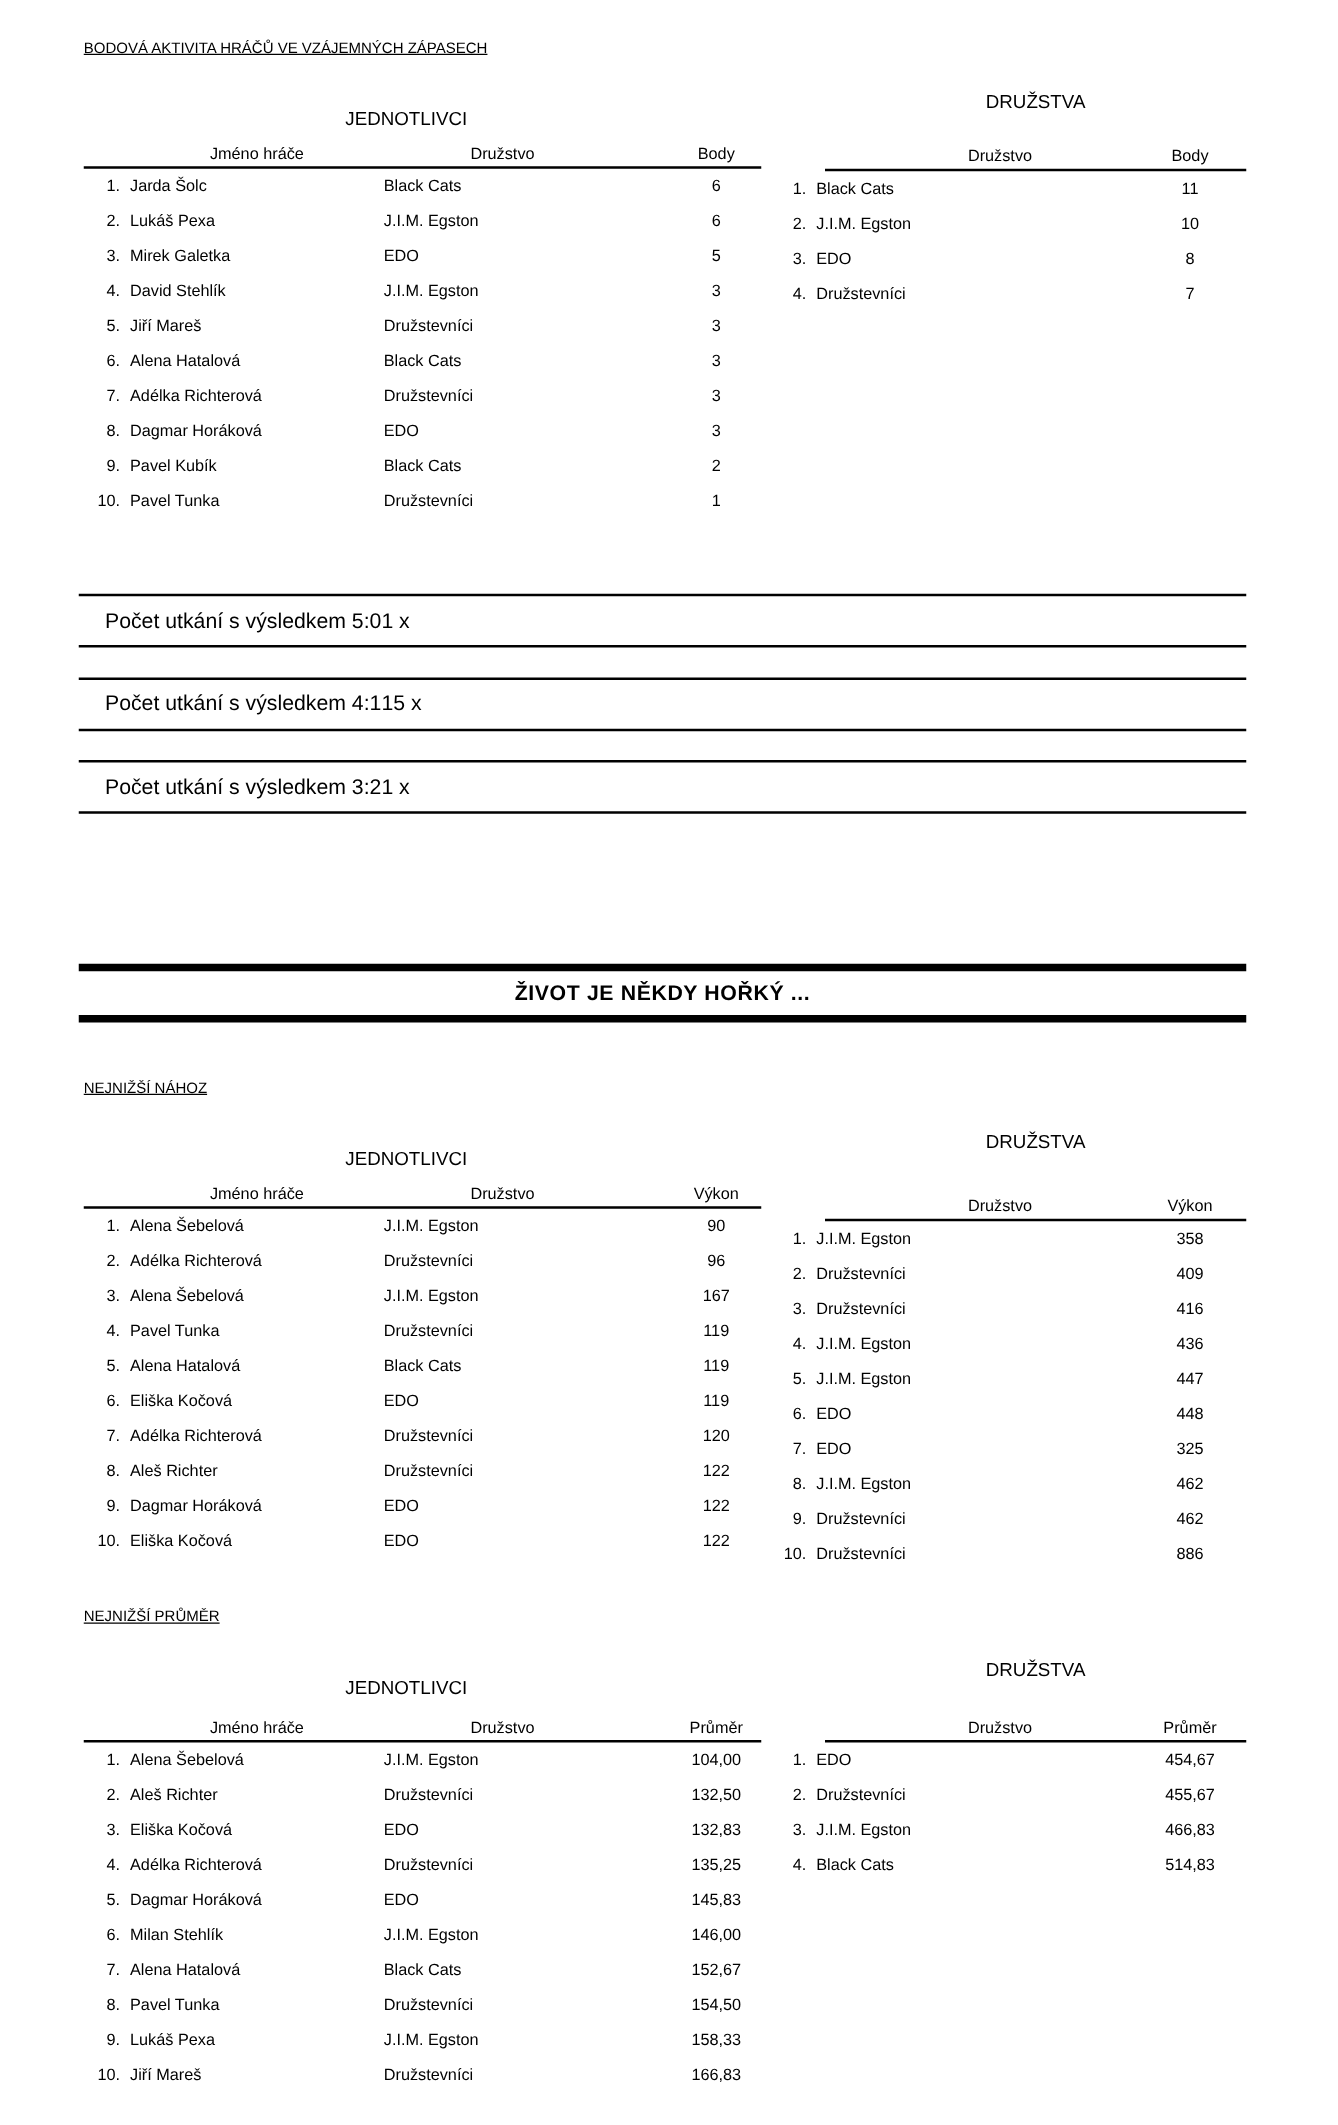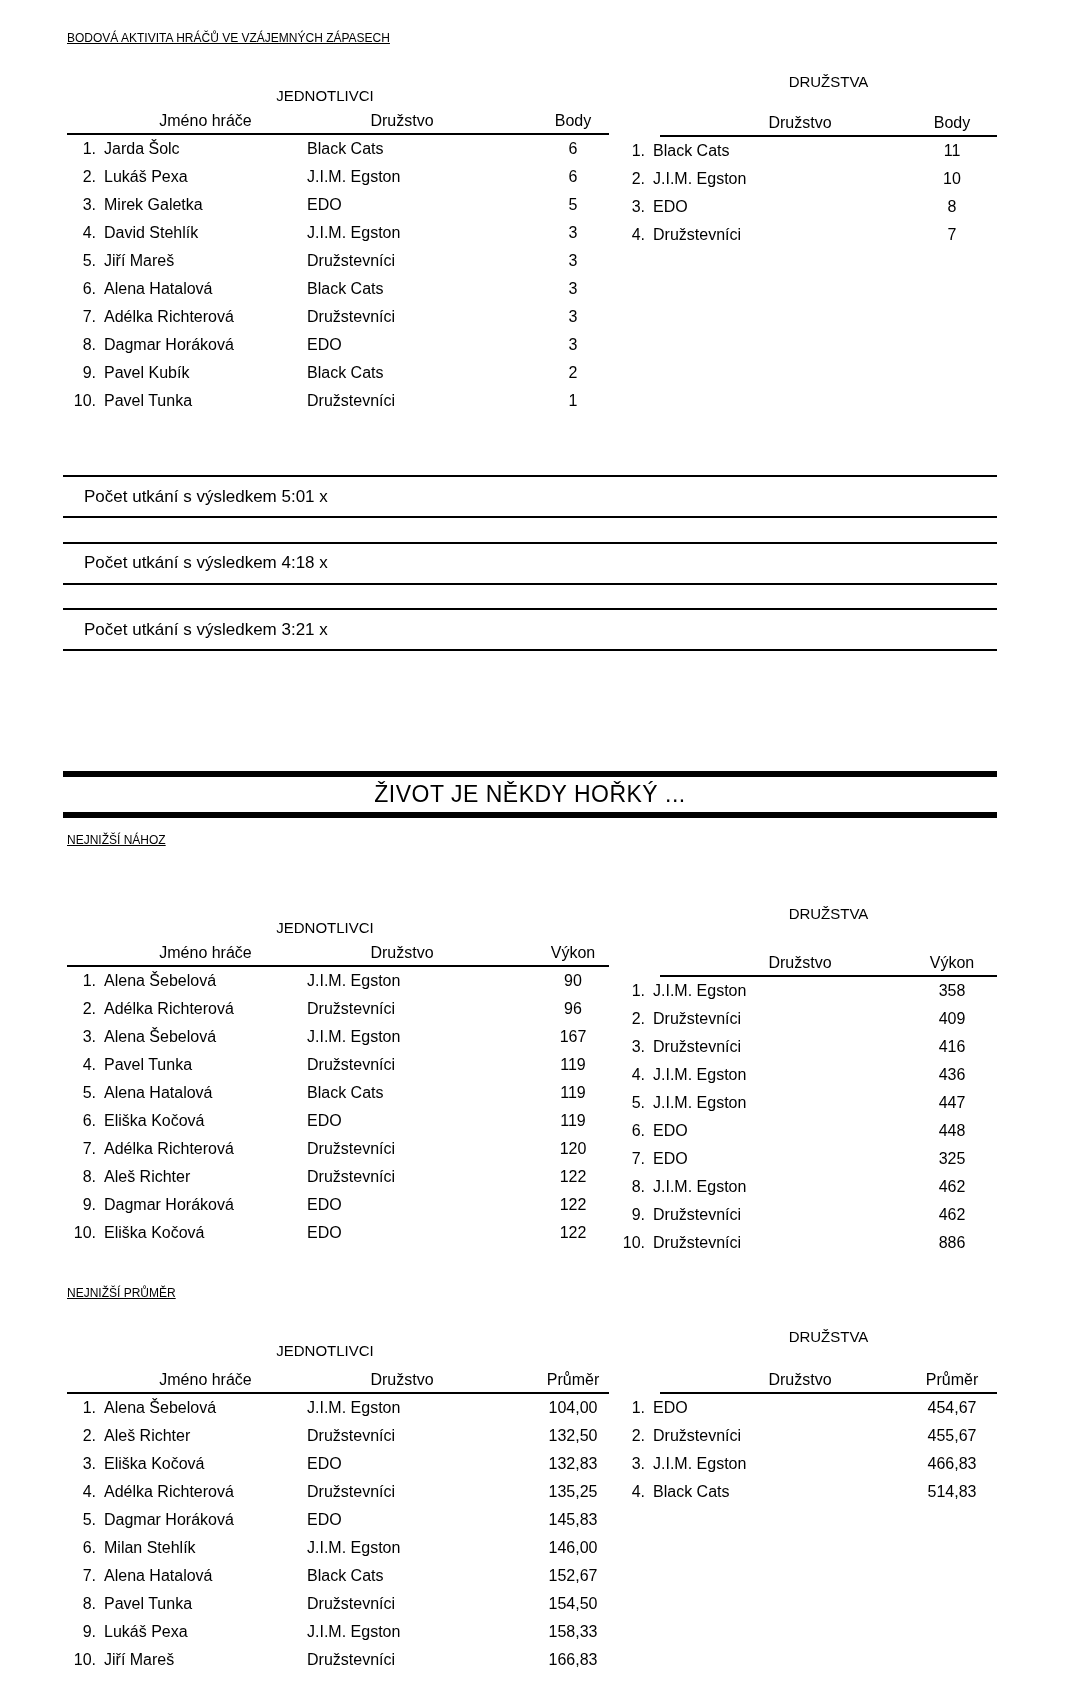--- a/index.html
+++ b/index.html
@@ -9,21 +9,21 @@
     font-family:"Liberation Sans",sans-serif;
   }
   .sec-head{
     position:absolute;left:67px;font-size:12px;
     text-decoration:underline;white-space:nowrap;
   }
   .sub{position:absolute;font-size:15px;text-align:center;white-space:nowrap;}
   .sub-left{left:63px;width:524px;margin-top:14px;}
   .sub-right{left:660px;width:337px;}
 
-  .tbl{position:absolute;font-size:16px;}
+  .tbl{position:absolute;font-size:13px;}
   .t-left{left:63px;width:546px;}
   .t-right{left:612px;width:385px;}
   .hdr{display:grid;height:22px;align-items:end;padding-bottom:3px;}
   .tbl .row{display:grid;height:28px;line-height:28px;}
   .t-left .hdr,.t-left .row{grid-template-columns:41px 203px 230px 72px;}
   .t-right .hdr,.t-right .row{grid-template-columns:41px 254px 90px;}
   .h-name,.h-team,.h-value{text-align:center;}
   .t-left .h-team{padding-right:40px;}
   .t-right .h-team{padding-left:40px;}
   .c-rank,.h-rank{text-align:right;padding-right:8px;}
@@ -35,21 +35,21 @@
   .banners{position:absolute;left:63px;top:475px;width:934px;}
   .banners .row{
     display:flex;align-items:center;
     height:39px;border-top:2px solid #000;border-bottom:2px solid #000;
     margin-bottom:23.5px;padding:0 21px;font-size:17px;box-sizing:content-box;
   }
   .thick-banner{
     position:absolute;left:63px;top:771px;width:934px;height:35px;
     border-top:6px solid #000;border-bottom:6px solid #000;
     display:flex;align-items:center;justify-content:center;
-    font-size:23px;font-weight:normal;letter-spacing:.5px;
+    font-size:17px;font-weight:bold;letter-spacing:.5px;
   }
 </style>
 </head>
 <body>
 
 <div class="sec-head" style="top:31px">BODOVÁ AKTIVITA HRÁČŮ VE VZÁJEMNÝCH ZÁPASECH</div>
 
 <div class="sub sub-left" style="top:73px">JEDNOTLIVCI</div>
 <div class="sub sub-right" style="top:73px">DRUŽSTVA</div>
 
@@ -156,31 +156,31 @@
     </div>
 </div>
 
 <div class="banners">
     <div class="row">
       <span class="c-label">Počet utkání s výsledkem 5:0</span>
       <span class="c-value">1 x</span>
     </div>
     <div class="row">
       <span class="c-label">Počet utkání s výsledkem 4:1</span>
-      <span class="c-value">8 x</span>
+      <span class="c-value">15 x</span>
     </div>
     <div class="row">
       <span class="c-label">Počet utkání s výsledkem 3:2</span>
       <span class="c-value">1 x</span>
     </div>
   </div>
 
 <div class="thick-banner">ŽIVOT JE NĚKDY HOŘKÝ ...</div>
 
-<div class="sec-head" style="top:833px">NEJNIŽŠÍ NÁHOZ</div>
+<div class="sec-head" style="top:863px">NEJNIŽŠÍ NÁHOZ</div>
 <div class="sub sub-left" style="top:905px">JEDNOTLIVCI</div>
 <div class="sub sub-right" style="top:905px">DRUŽSTVA</div>
 
 <div class="tbl t-left" style="top:940px">
   <div class="hdr">
     <span class="h-rank"></span>
     <span class="h-name">Jméno hráče</span>
     <span class="h-team">Družstvo</span>
     <span class="h-value">Výkon</span>
   </div>

